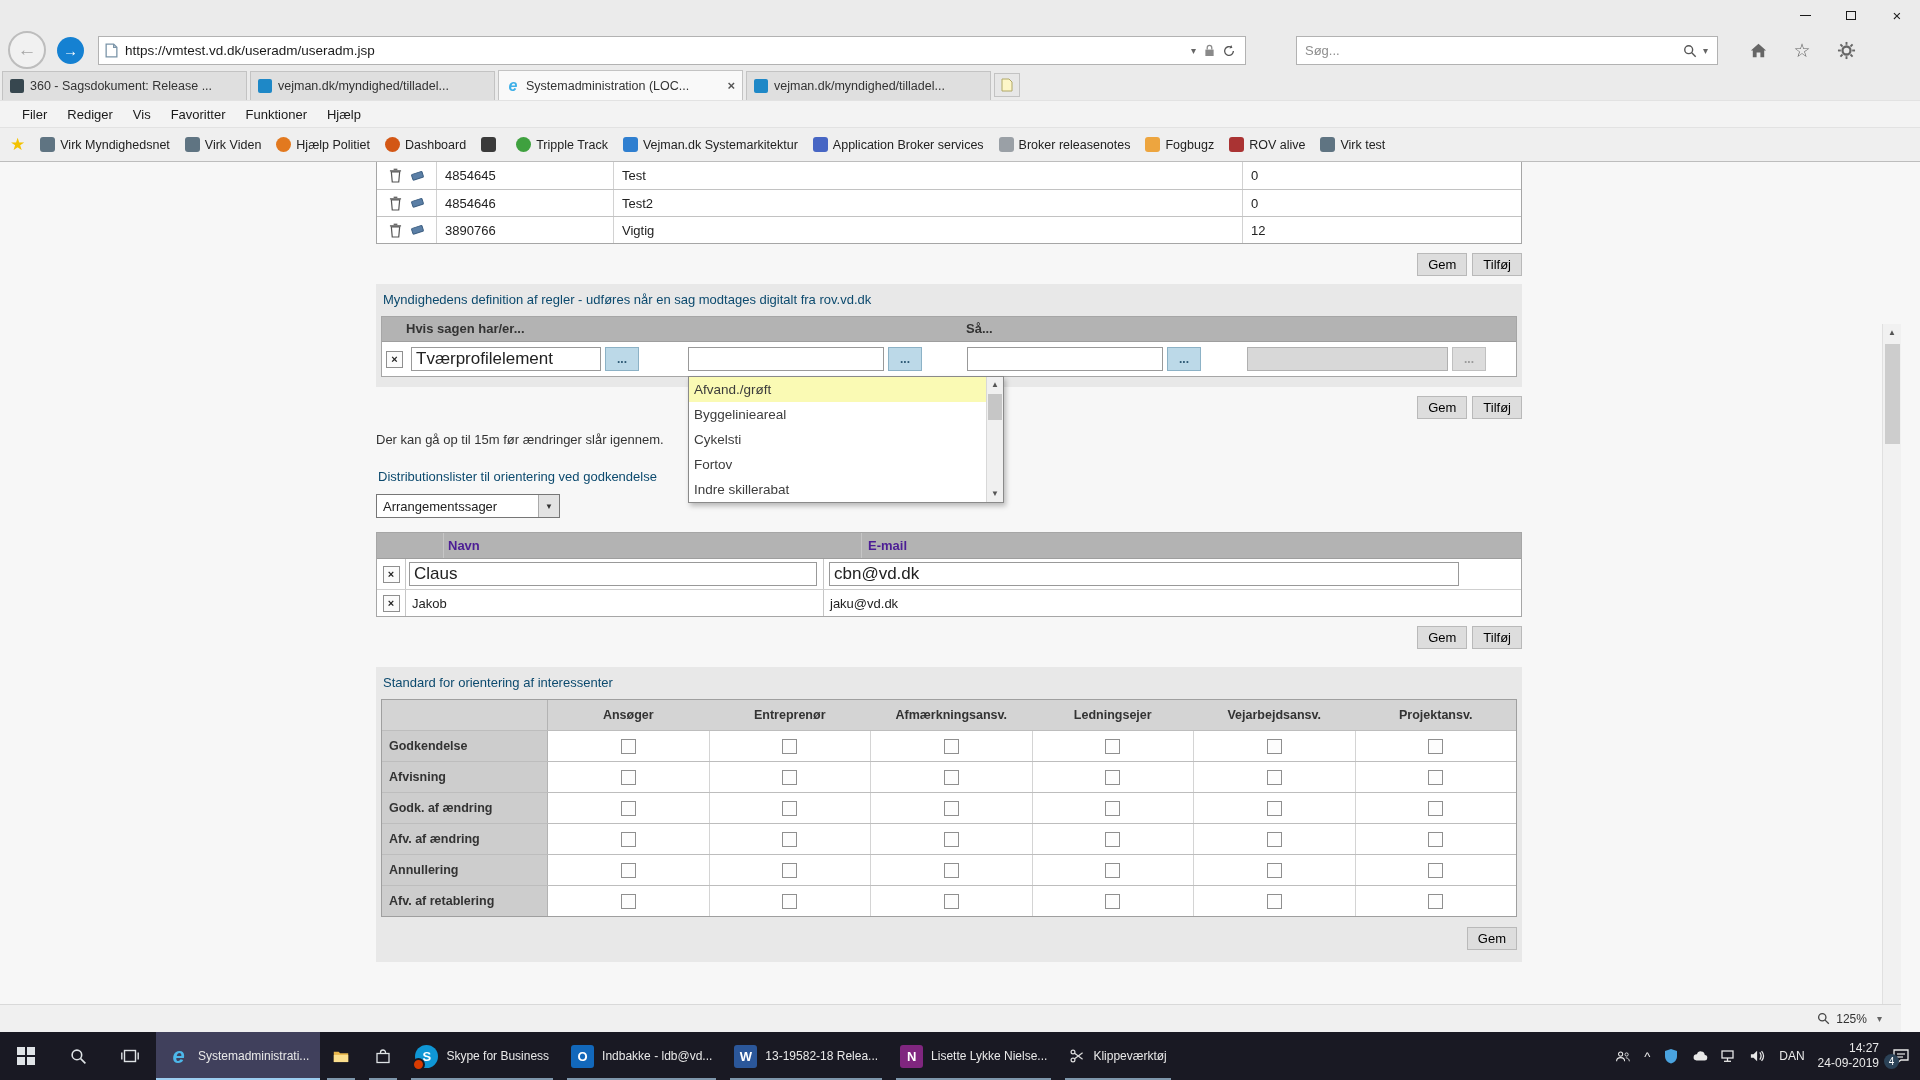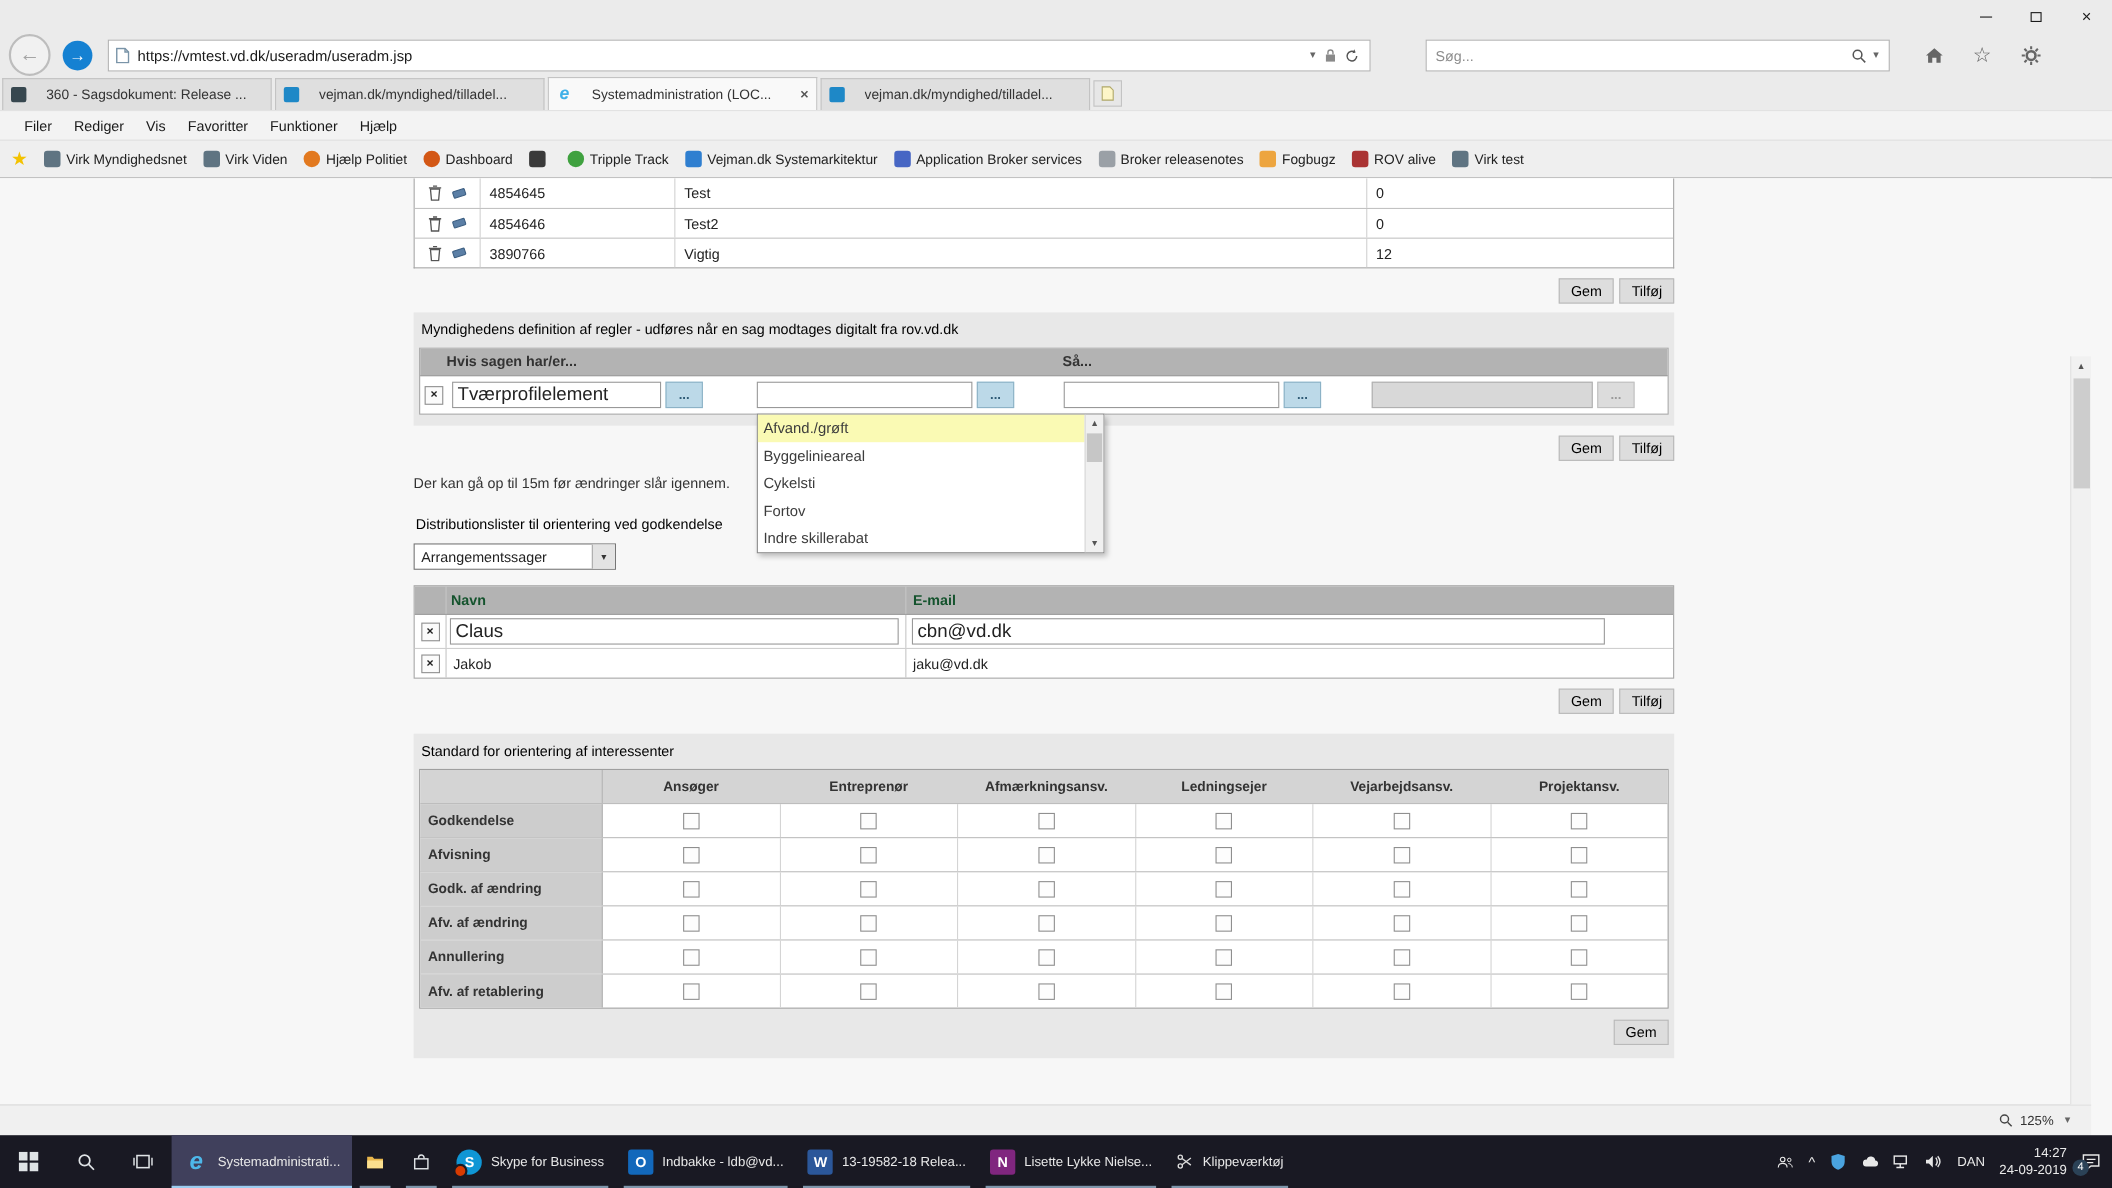--- a/index.html
+++ b/index.html
@@ -18,21 +18,21 @@
   #back-btn{left:8px;top:31px;width:38px;height:38px;border:2px solid #bdbdbd;color:#a5a5a5;font-size:19px;background:#f1f1f1;}
   #fwd-btn{left:57px;top:37px;width:27px;height:27px;background:#1581d2;color:#fff;font-size:15px;}
   #urlbox{position:absolute;left:98px;top:36px;width:1148px;height:29px;background:#fff;border:1px solid #b2b2b2;display:flex;align-items:center;padding:0 4px;}
   #urlbox .url-text{flex:1;font-size:13.5px;color:#1a1a1a;margin-left:6px;white-space:nowrap;overflow:hidden;}
   .mini{color:#666;font-size:10px;padding:0 5px;}
   #searchbox{position:absolute;left:1296px;top:36px;width:422px;height:29px;background:#fff;border:1px solid #b2b2b2;display:flex;align-items:center;padding:0 4px 0 8px;}
   #searchbox .ph{flex:1;color:#8e8e8e;}
   .chrome-ic{position:absolute;top:37px;width:32px;height:27px;display:flex;align-items:center;justify-content:center;color:#5d5d5d;font-size:19px;}
   
   #tabsrow{position:absolute;top:70px;left:2px;width:1916px;height:30px;display:flex;align-items:flex-end;}
-  .tab{width:245px;height:29px;background:#dfdfdf;border:1px solid #c3c3c3;border-bottom:none;display:flex;align-items:center;gap:18px;padding:0 7px;font-size:12.5px;color:#333;margin-right:3px;white-space:nowrap;overflow:hidden;}
+  .tab{width:245px;height:29px;background:#dfdfdf;border:1px solid #c3c3c3;border-bottom:none;display:flex;align-items:center;gap:6px;padding:0 7px;font-size:12.5px;color:#333;margin-right:3px;white-space:nowrap;overflow:hidden;}
   .tab.active{background:#f9f9f9;height:30px;}
   .tab .lbl{overflow:hidden;text-overflow:ellipsis;flex:1;}
   .tab .tclose{color:#555;font-size:13px;font-weight:bold;}
   .tfav{width:14px;height:14px;border-radius:2px;flex:none;display:flex;align-items:center;justify-content:center;color:#fff;font-size:10px;font-weight:bold;}
   .ie-e{background:transparent !important;color:#3fb0e8 !important;font-size:16px !important;font-style:italic;}
   .newtab{width:26px;height:24px;margin-bottom:3px;background:#e7e7e7;border:1px solid #c3c3c3;display:flex;align-items:center;justify-content:center;}
   
   #menurow{position:absolute;top:100px;left:0;width:1920px;height:27px;background:#f3f3f3;display:flex;align-items:center;padding-left:12px;border-top:1px solid #e2e2e2;}
   .menu-item{padding:0 10px;color:#1a1a1a;}
   #favrow{position:absolute;top:127px;left:0;width:1920px;height:35px;background:#efefef;display:flex;align-items:center;gap:15px;padding-left:10px;border-top:1px solid #e2e2e2;border-bottom:1px solid #bdbdbd;font-size:12.5px;}
@@ -58,21 +58,21 @@
   .rec-row + .rec-row{border-top:1px solid #c2c2c2;}
   .rec-icons{width:59px;display:flex;align-items:center;justify-content:center;gap:6px;}
   .icbtn{width:16px;height:16px;display:flex;align-items:center;justify-content:center;}
   .rec-id{width:177px;padding-left:8px;border-left:1px solid #d2d2d2;display:flex;align-items:center;}
   .rec-name{flex:1;padding-left:8px;border-left:1px solid #d2d2d2;display:flex;align-items:center;}
   .rec-count{width:279px;padding-left:8px;border-left:1px solid #d2d2d2;display:flex;align-items:center;}
   .btnrow{display:flex;justify-content:flex-end;gap:5px;margin:9px 0 4px;width:1146px;}
   .btnrow.inner{width:1136px;margin:10px 0 2px;}
   .btn{background:#dddddd;border:1px solid #b9b9b9;color:#000000;font-size:13px;padding:3px 10px;min-width:44px;}
   .panel{width:1146px;background:#e8e8e8;padding:8px 5px 10px;margin-top:8px;}
-  .sec-title{color:#000000;margin-bottom:9px;padding-left:2px;}
+  .sec-title{color:#0c4a6e;margin-bottom:9px;padding-left:2px;}
   .mt22{margin-top:22px;}
   
   .rules-table{background:#fff;border:1px solid #a6a6a6;width:1136px;}
   .rules-header{position:relative;height:25px;background:#b3b3b3;border-bottom:1px solid #9e9e9e;font-weight:bold;color:#333;}
   .rh-if{position:absolute;left:24px;top:4px;}
   .rh-then{position:absolute;left:584px;top:4px;}
   .rules-row{display:flex;align-items:center;height:34px;padding-left:4px;}
   .xbtn{width:17px;height:17px;border:1px solid #8f8f8f;background:#fbfbfb;color:#222;font-size:11px;font-weight:bold;line-height:1;display:flex;align-items:center;justify-content:center;padding:0;}
   .rules-row .xbtn{margin-right:8px;}
   .inp{height:24px;border:1px solid #999;background:#fff;font-size:17px;padding:0 4px;color:#222;}
@@ -89,21 +89,21 @@
   .dd-item.selected{background:#fafab4;}
   .dd-sb{width:17px;background:#f0f0f0;border-left:1px solid #d8d8d8;position:relative;}
   .dd-up,.dd-down{height:16px;font-size:8px;color:#555;text-align:center;line-height:16px;}
   .dd-down{position:absolute;bottom:0;left:0;right:0;}
   .dd-thumb{position:absolute;top:17px;left:1px;right:1px;height:26px;background:#c6c6c6;}
   .note{margin-top:13px;color:#333;}
   .select{margin-top:10px;width:184px;height:24px;border:1px solid #767676;background:#fff;display:flex;align-items:center;padding-left:6px;}
   .sel-btn{margin-left:auto;width:21px;height:22px;background:#e3e3e3;border-left:1px solid #aaa;font-size:8px;color:#333;display:flex;align-items:center;justify-content:center;}
   
   .nv-table{width:1146px;border:1px solid #a6a6a6;background:#fff;margin-top:14px;}
-  .nv-head{display:flex;height:26px;background:#b3b3b3;font-weight:bold;color:#14532d;align-items:center;border-bottom:1px solid #9e9e9e;}
+  .nv-head{display:flex;height:26px;background:#b3b3b3;font-weight:bold;color:#4c1d95;align-items:center;border-bottom:1px solid #9e9e9e;padding-left:38px;}
   .nv-x{width:28px;display:flex;justify-content:center;align-items:center;}
   .nv-name{width:419px;display:flex;align-items:center;border-left:1px solid #c6c6c6;border-right:1px solid #c6c6c6;height:100%;}
   .nv-mail{flex:1;display:flex;align-items:center;height:100%;}
   .nv-head .nv-name{padding-left:4px;}
   .nv-head .nv-mail{padding-left:6px;}
   .nv-row{display:flex;align-items:center;}
   .nv-row.h30{height:30px;}
   .nv-row.h27{height:27px;border-top:1px solid #cfcfcf;}
   .nv-name .inp{width:408px;margin-left:3px;}
   .nv-mail .inp{width:630px;margin-left:5px;}

